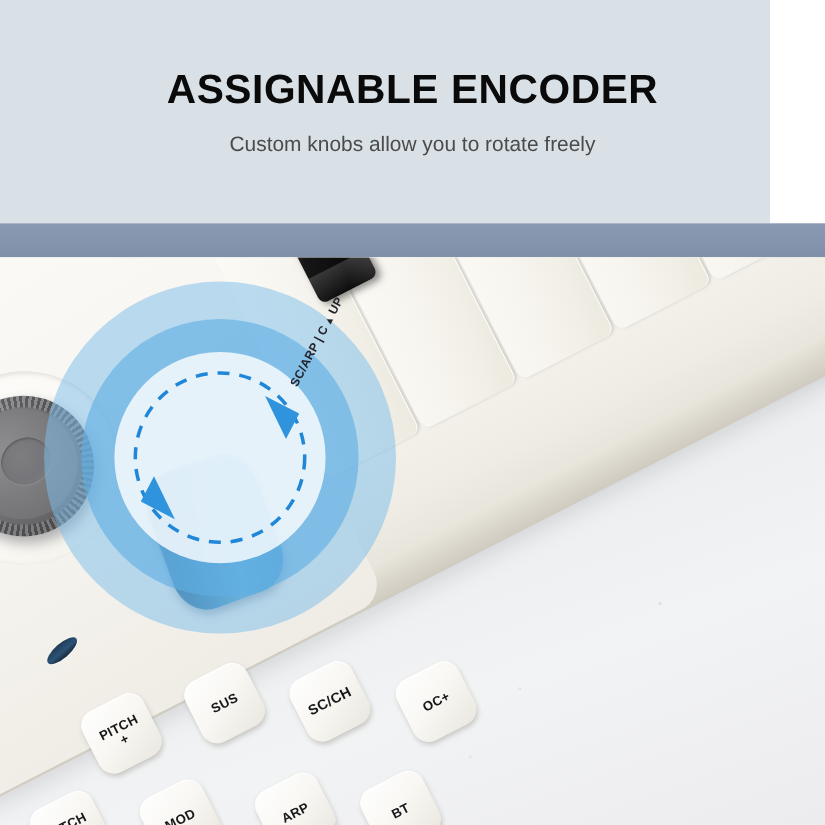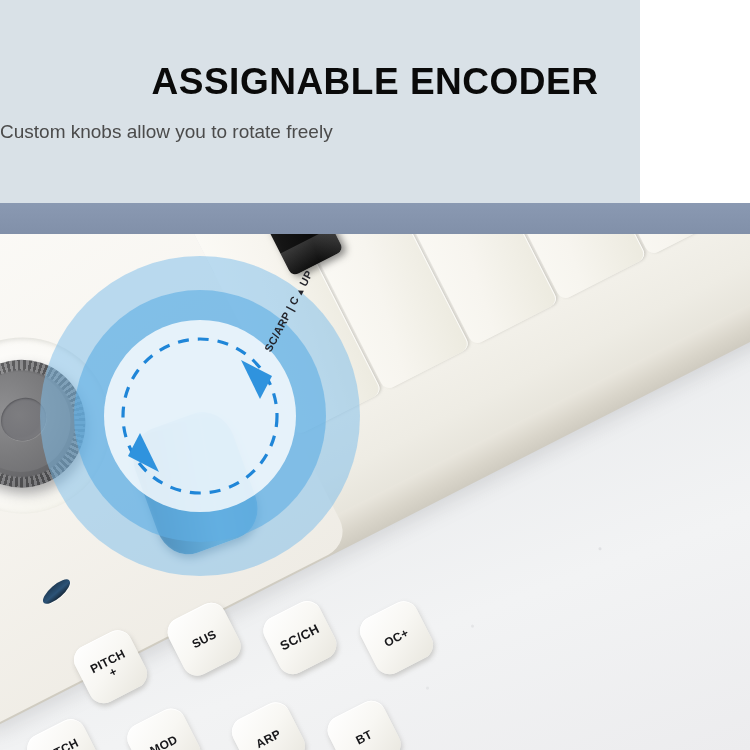--- a/index.html
+++ b/index.html
@@ -12,36 +12,37 @@
 
   .poster {
     position: relative;
     width: 750px; height: 750px;
     overflow: hidden;
   }
 
   
   .header {
     position: absolute; left: 0; top: 0;
-    width: 640px; height: 203px;
+    width: 700px; height: 203px;
     background: #d9e1e7;
   }
   .header-title {
     position: absolute; left: 0; top: 60px;
     width: 750px;
     text-align: center;
     font-size: 37px;
     font-weight: bold;
     letter-spacing: 0.5px;
     color: #0a0a0a;
     line-height: 44px;
   }
   .header-subtitle {
     position: absolute; left: 0; top: 119px;
     width: 750px;
+    text-align: center;
     font-size: 19px;
     font-weight: normal;
     color: #4b4b4b;
     line-height: 26px;
   }
 
   
   .slate-band {
     position: absolute; left: 0; top: 203px;
     width: 750px; height: 31px;

